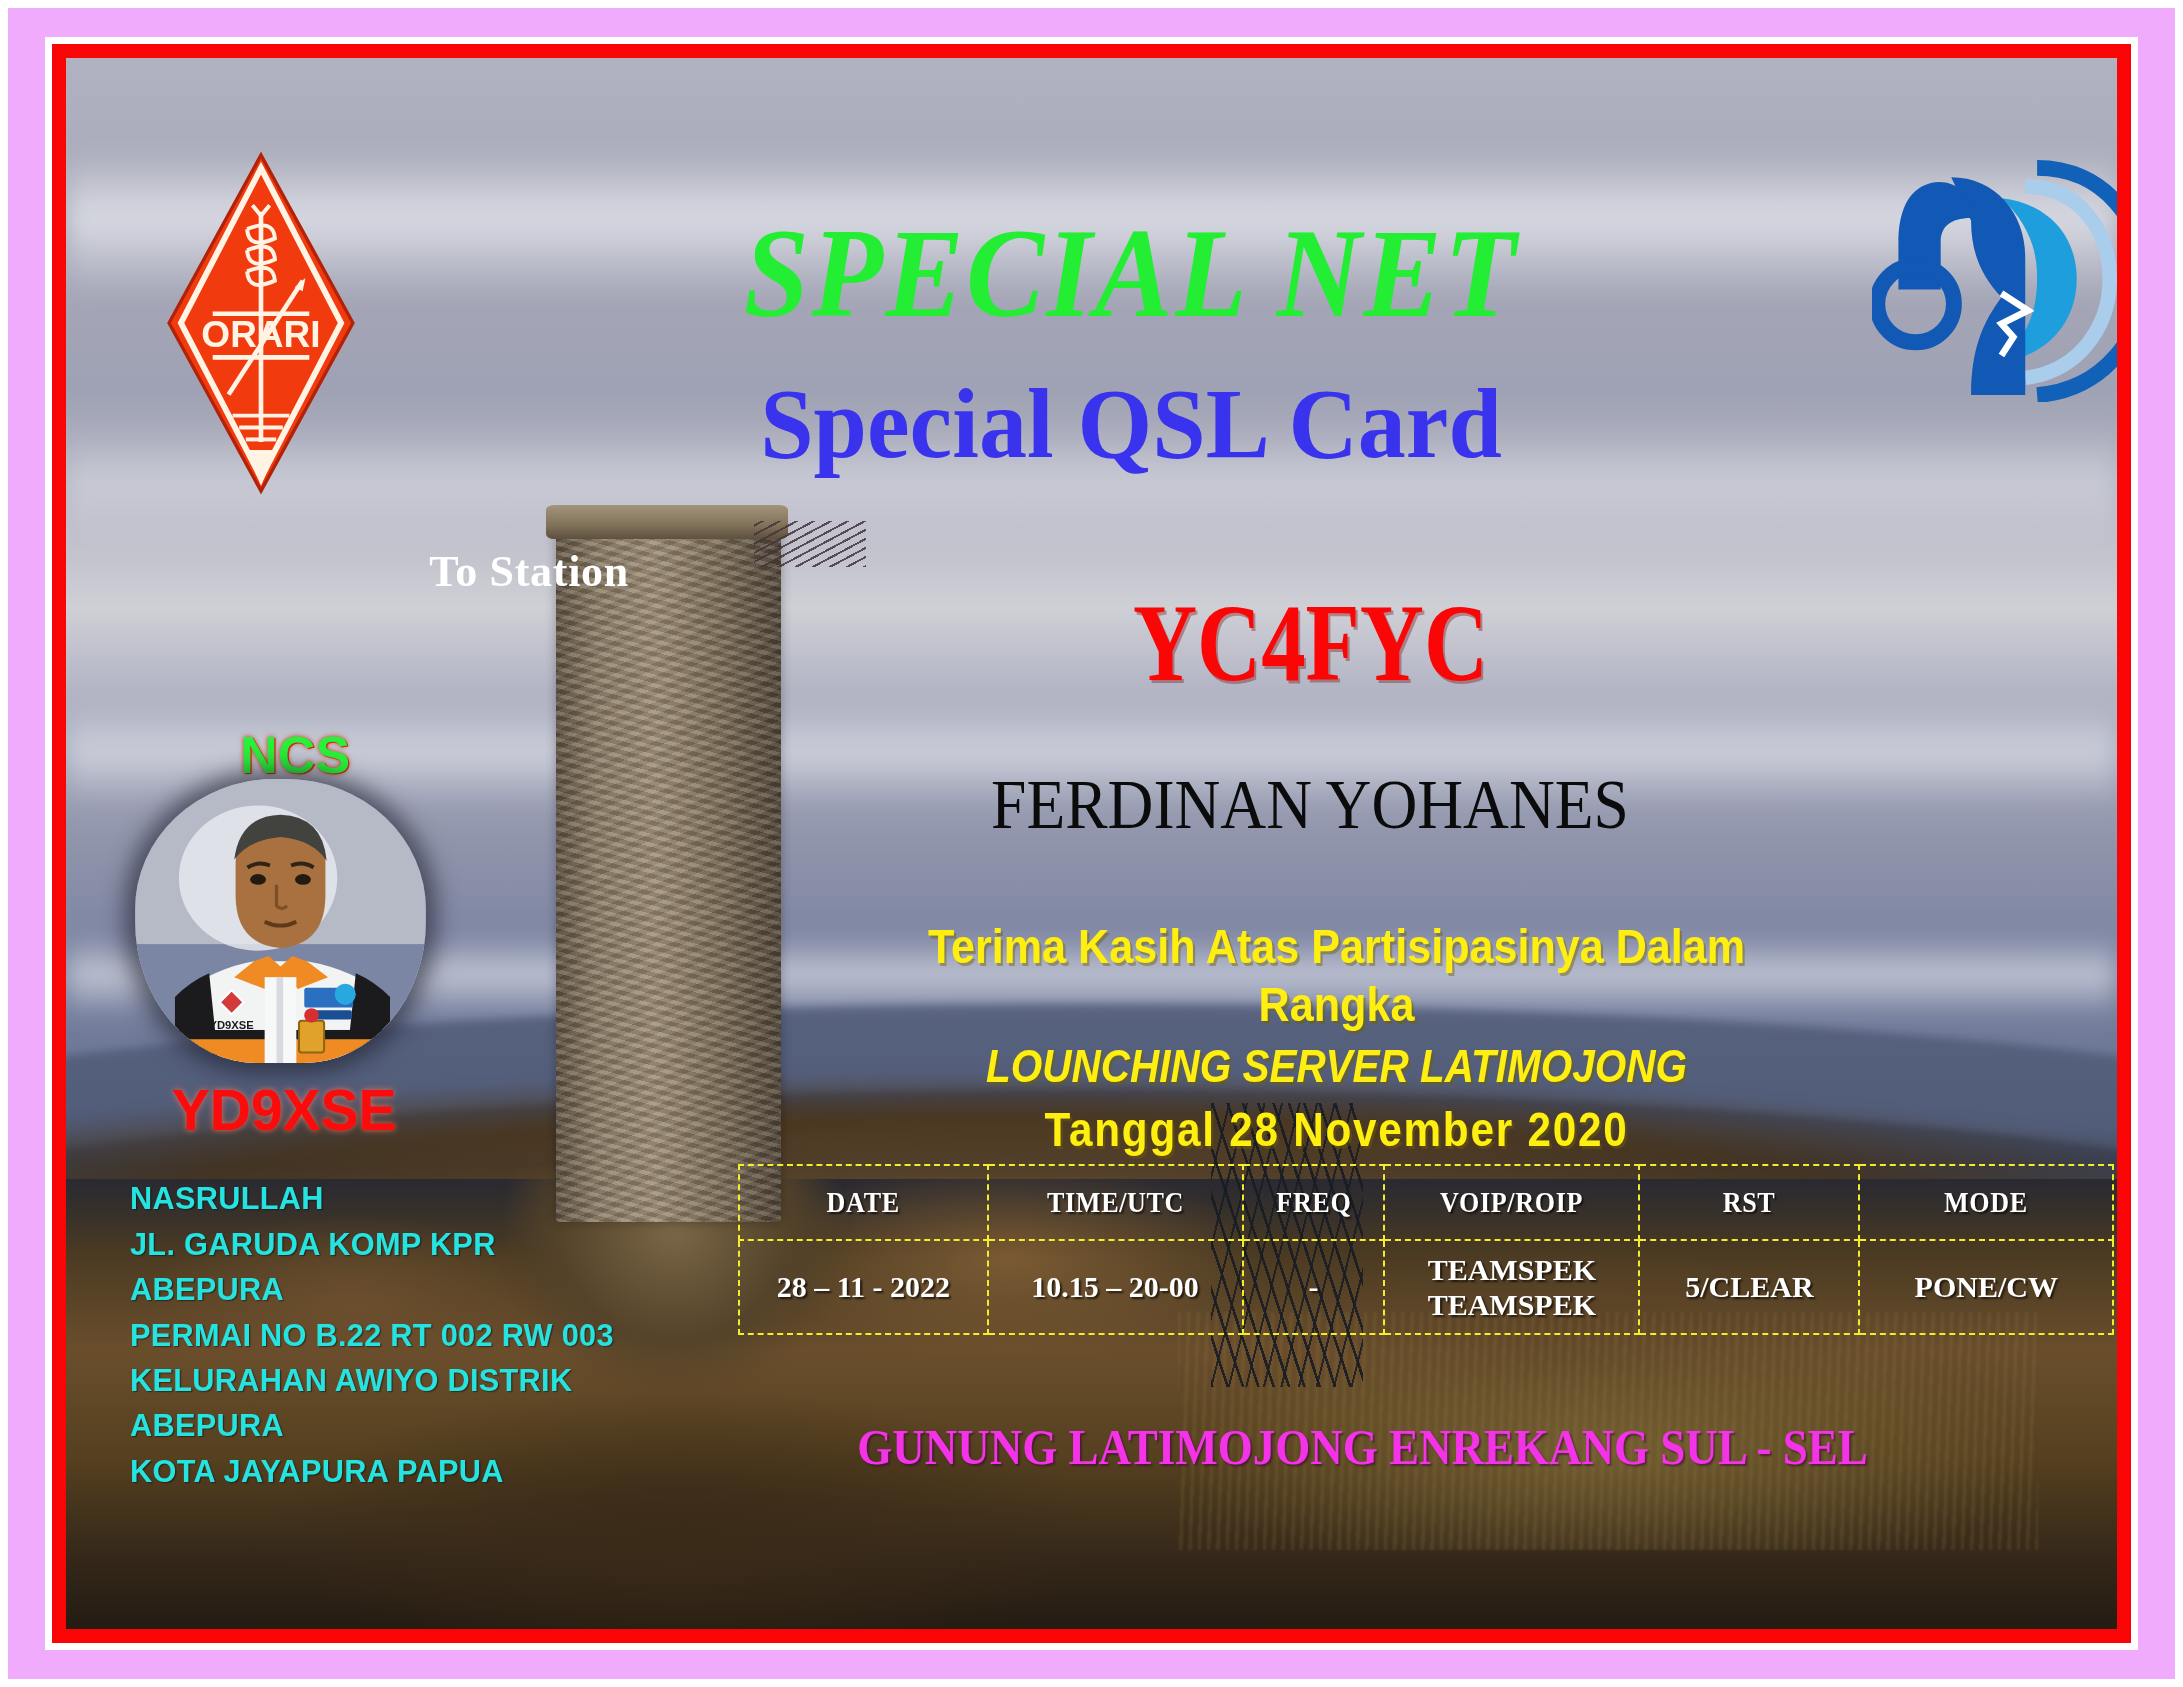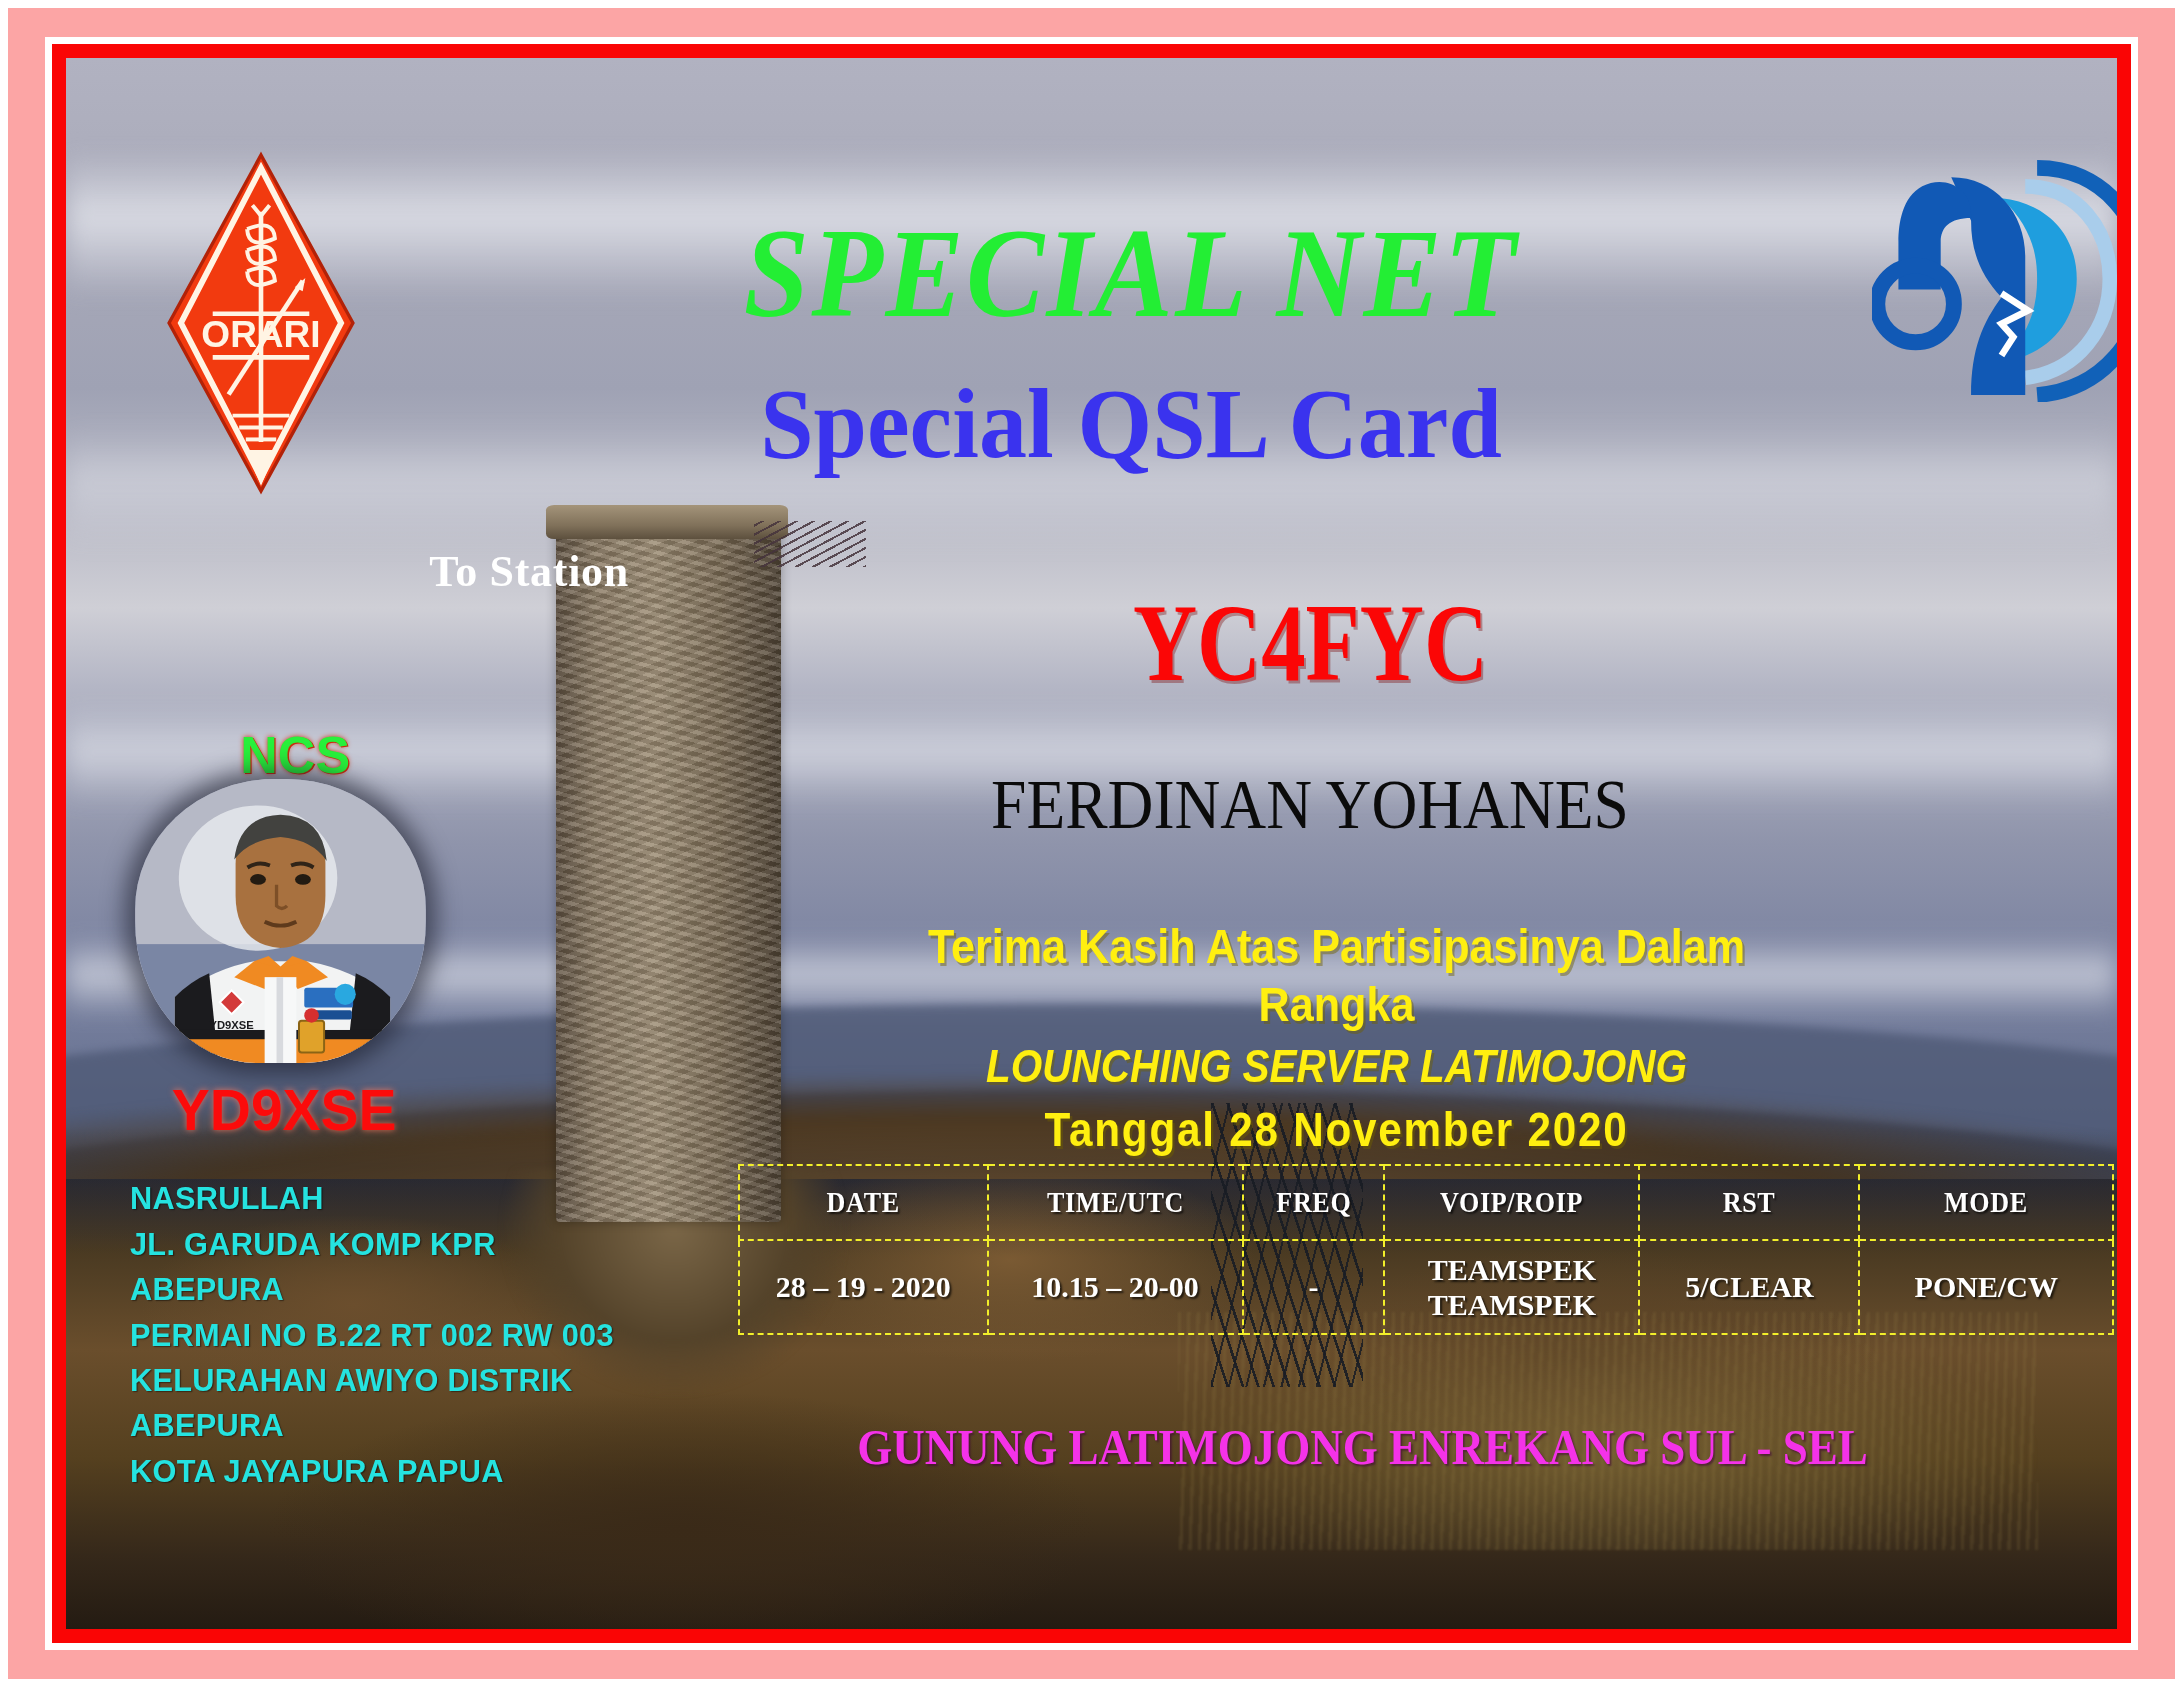--- a/index.html
+++ b/index.html
@@ -5,21 +5,21 @@
   html,body{margin:0;padding:0;background:#ffffff;}
   body{width:2183px;height:1687px;font-family:"Liberation Serif",serif;overflow:hidden;}
 
   
   .card-frame{
     position:absolute;left:0;top:0;width:2183px;height:1687px;
     background:#ffffff;box-sizing:border-box;
   }
   .band-outer{
     position:absolute;left:8px;top:8px;right:8px;bottom:8px;
-    background:#fca5a5;box-sizing:border-box;
+    background:#f0abfc;box-sizing:border-box;
   }
   .band-gap{
     position:absolute;left:37px;top:29px;right:37px;bottom:29px;
     background:#ffffff;box-sizing:border-box;
   }
   .band-inner{
     position:absolute;left:6.6px;top:6.6px;right:6.6px;bottom:6.6px;
     background:#fa0505;box-sizing:border-box;
   }
   .photo{
@@ -367,21 +367,21 @@
             <th class="col-date">DATE</th>
             <th class="col-time">TIME/UTC</th>
             <th class="col-freq">FREQ</th>
             <th class="col-voip">VOIP/ROIP</th>
             <th class="col-rst">RST</th>
             <th class="col-mode">MODE</th>
           </tr>
         </thead>
         <tbody>
           <tr>
-            <td>28 – 19 - 2020</td>
+            <td>28 – 11 - 2022</td>
             <td>10.15 – 20-00</td>
             <td>-</td>
             <td class="voip-cell">
               <span>TEAMSPEK</span>
               <span>TEAMSPEK</span>
             </td>
             <td>5/CLEAR</td>
             <td>PONE/CW</td>
           </tr>
         </tbody>

